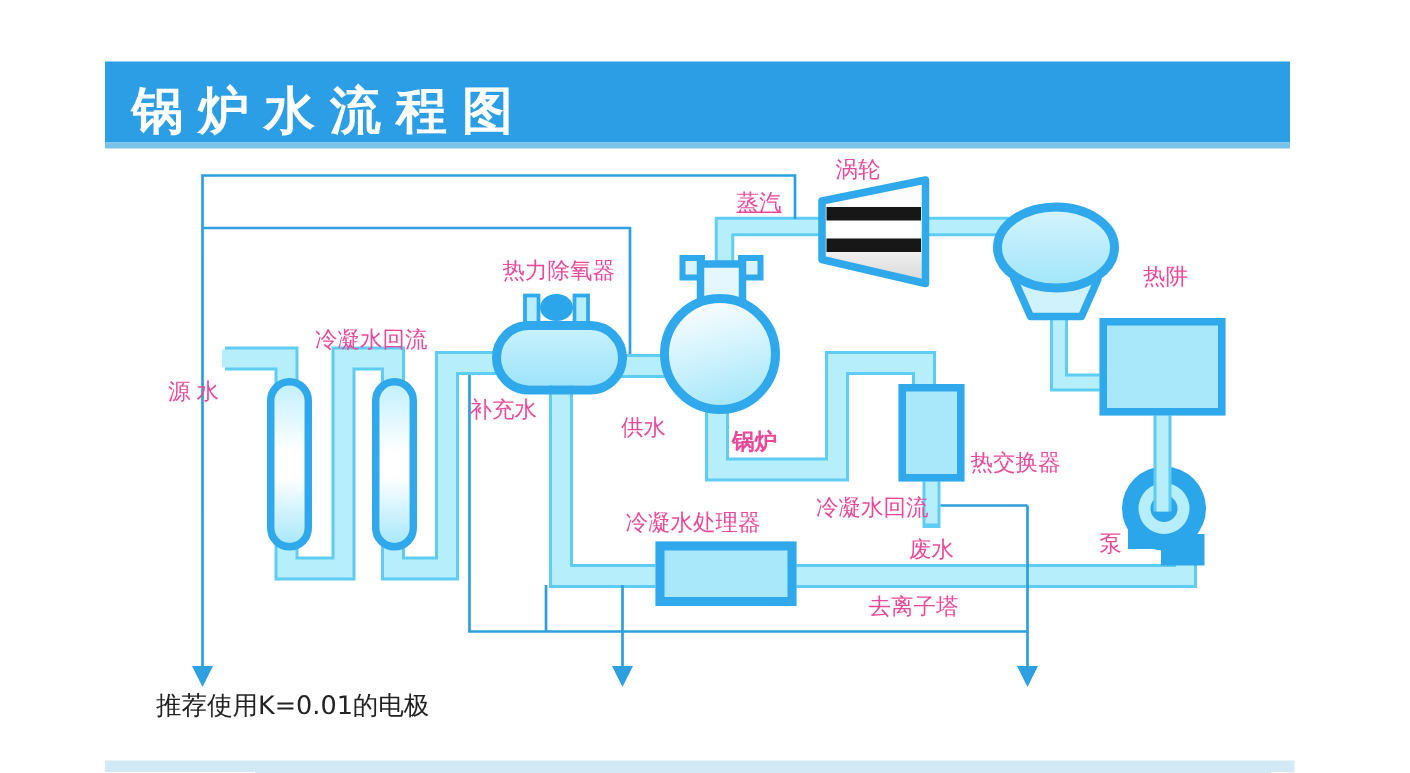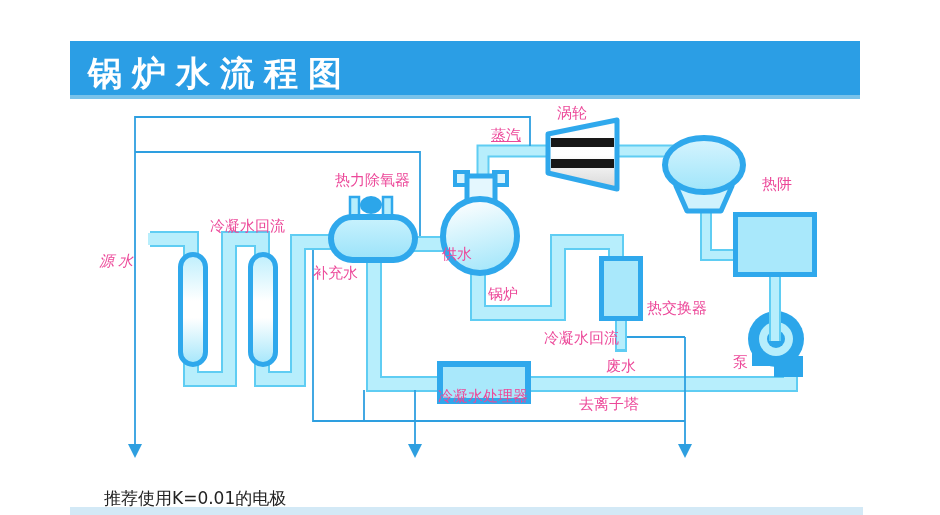--- a/index.html
+++ b/index.html
@@ -120,31 +120,31 @@
   <div class="foot-strip"></div>
 
   <div class="eq tower" style="left:178px;"></div>
   <div class="eq tower" style="left:248px;"></div>
   <div class="eq deaerator"></div>
   <div class="eq boiler"></div>
   <div class="eq heatsink"></div>
   <div class="eq heatex"></div>
   <div class="eq processor"></div>
 
-  <div class="lbl" style="left:99px;top:253px;letter-spacing:4px;font-style:italic;">源水</div>
+  <div class="lbl" style="left:112px;top:253px;letter-spacing:4px;">源水</div>
   <div class="lbl" style="left:210px;top:218px;">冷凝水回流</div>
   <div class="lbl" style="left:335px;top:172px;text-align:right;">热力除氧器</div>
   <div class="lbl" style="left:313px;top:265px;">补充水</div>
-  <div class="lbl" style="left:414px;top:246px;margin-left:28px;">供水</div>
+  <div class="lbl" style="left:414px;top:277px;">供水</div>
   <div class="lbl" style="left:491px;top:127px;text-decoration:underline;">蒸汽</div>
   <div class="lbl" style="left:557px;top:105px;">涡轮</div>
-  <div class="lbl" style="left:488px;top:286px;">锅炉</div>
+  <div class="lbl" style="left:488px;top:286px;font-weight:bold;">锅炉</div>
   <div class="lbl" style="left:762px;top:176px;">热阱</div>
   <div class="lbl" style="left:647px;top:300px;">热交换器</div>
   <div class="lbl" style="left:544px;top:330px;">冷凝水回流</div>
   <div class="lbl" style="left:606px;top:358px;">废水</div>
-  <div class="lbl" style="left:438px;top:340px;margin-top:48px;">冷凝水处理器</div>
+  <div class="lbl" style="left:417px;top:340px;">冷凝水处理器</div>
   <div class="lbl" style="left:579px;top:396px;">去离子塔</div>
   <div class="lbl" style="left:733px;top:354px;">泵</div>
 
-  <div class="rec" style="left:104px;top:459px;margin-top:28px;">推荐使用K=0.01的电极</div>
+  <div class="rec" style="left:104px;top:459px;">推荐使用K=0.01的电极</div>
 
 </div>
 
 </body></html>

